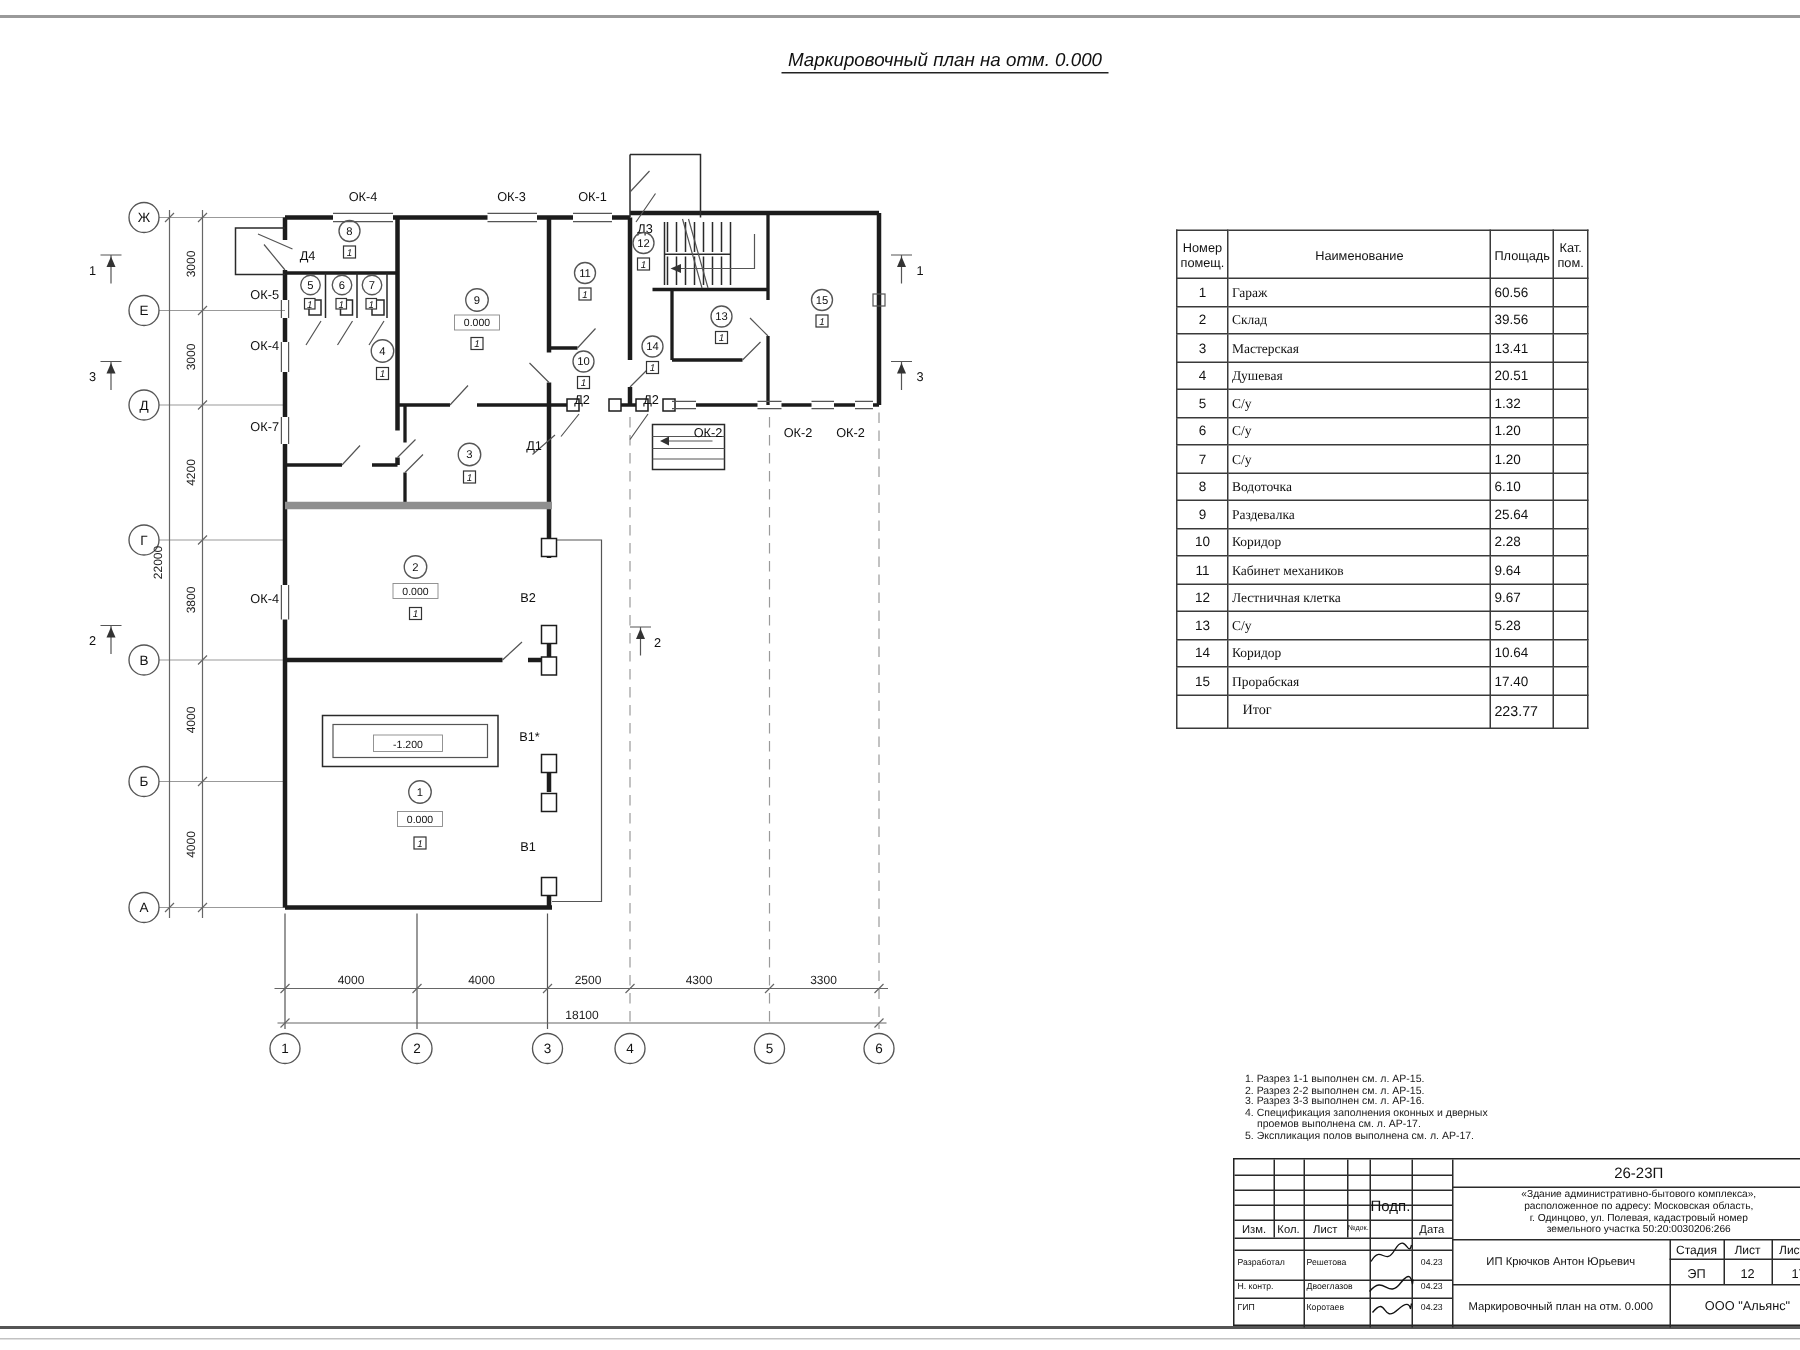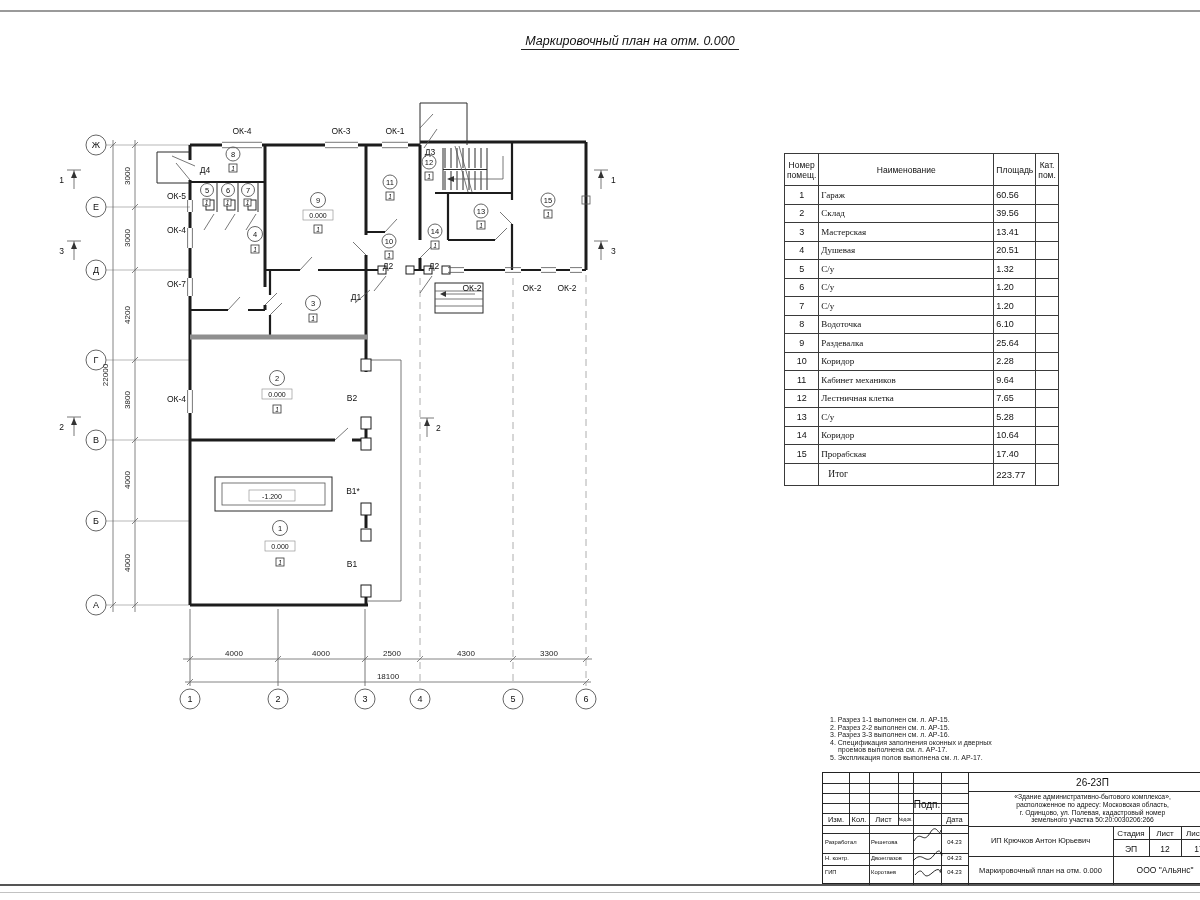--- a/index.html
+++ b/index.html
@@ -402,21 +402,21 @@
           </tr>
         <tr>
             <td class="cnum">11</td>
             <td class="cname">Кабинет механиков</td>
             <td class="carea">9.64</td>
             <td></td>
           </tr>
         <tr>
             <td class="cnum">12</td>
             <td class="cname">Лестничная клетка</td>
-            <td class="carea">7.65</td>
+            <td class="carea">9.67</td>
             <td></td>
           </tr>
         <tr>
             <td class="cnum">13</td>
             <td class="cname">С/у</td>
             <td class="carea">5.28</td>
             <td></td>
           </tr>
         <tr>
             <td class="cnum">14</td>

